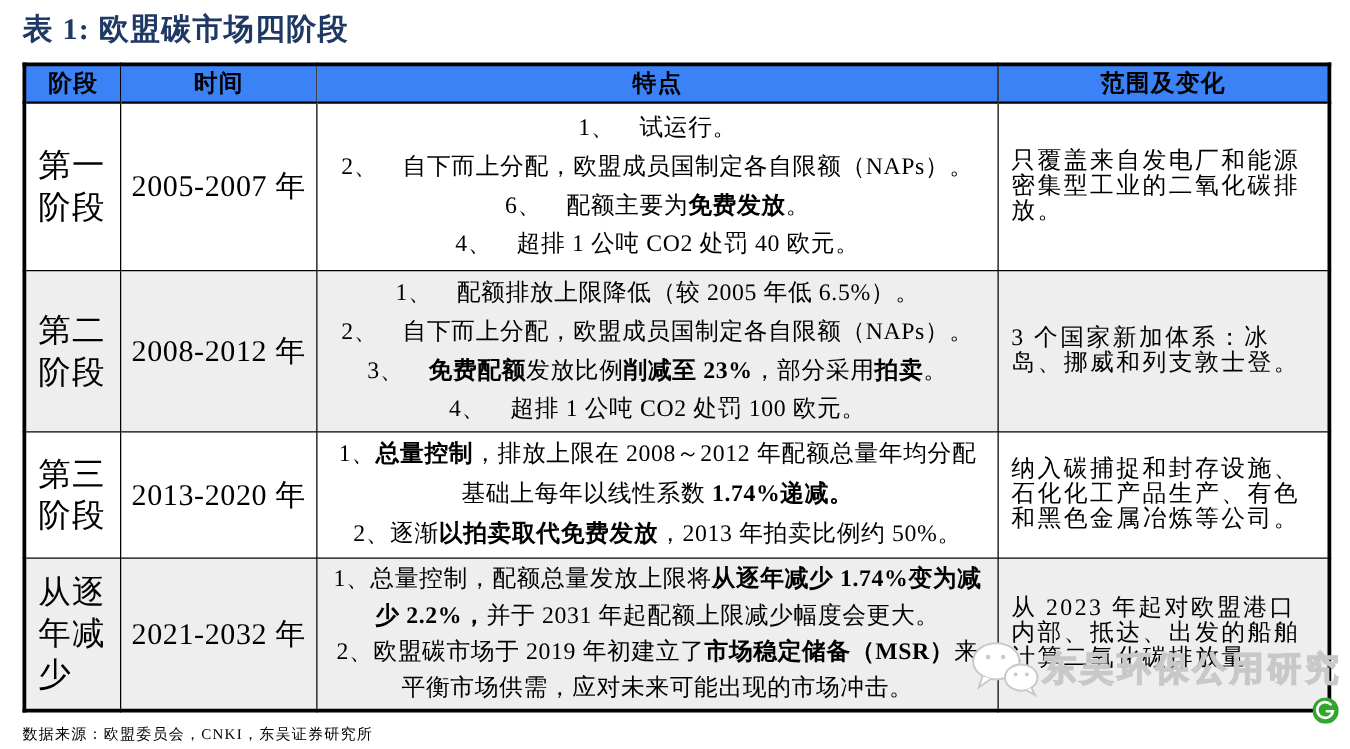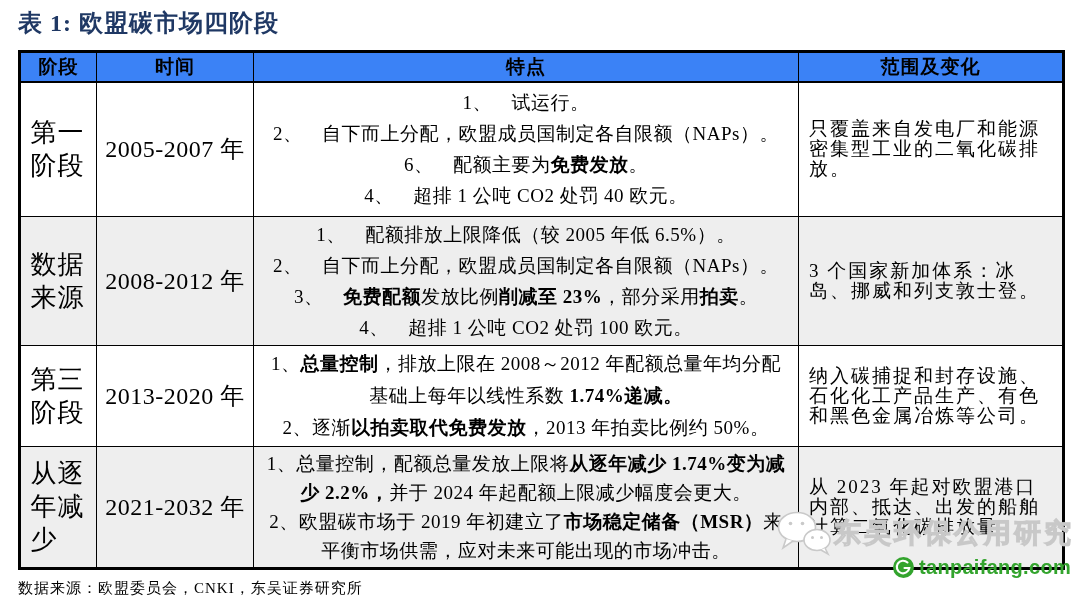--- a/index.html
+++ b/index.html
@@ -34,21 +34,21 @@
   td.phase-cell{text-align:center;font-size:26px;}
   .phase-text{width:2.15em;margin:0 auto;line-height:33px;letter-spacing:1px;text-align:left;}
   td.period-cell{text-align:center;font-size:24px;letter-spacing:0.5px;}
   td.features-cell{padding:2px 10px;font-size:19px;letter-spacing:0.5px;}
   .feature-item{line-height:31px;text-align:center;}
   tr.row-2 .feature-item{line-height:32px;}
   tr.row-3 .feature-item{line-height:29px;}
   td.scope-cell{padding:2px 10px;font-size:19px;line-height:20px;letter-spacing:2px;margin-top:24px;}
   .b{font-weight:bold;}
   .footer{
-    margin:9px 0 1px 18px;font-size:15px;letter-spacing:1px;
+    margin:9px 0 1px 18px;font-size:12px;letter-spacing:1px;
   }
   .watermark{position:absolute;right:6px;bottom:16px;z-index:5;text-align:center;}
   .wm-line1{display:flex;align-items:center;justify-content:flex-end;gap:2px;}
   .wm-text{
     font-size:27px;font-weight:bold;letter-spacing:3px;color:#ffffff;
     -webkit-text-stroke:1.1px var(--watermark-gray);
     text-shadow:0 0 1px #d4d4d4;
     white-space:nowrap;
   }
   .wm-line2{display:flex;align-items:center;justify-content:flex-end;gap:5px;margin:0 3px 4px 0;}
@@ -86,21 +86,21 @@
         <td class="features-cell">
           <div class="feature-item"><span>1、　试运行。</span></div>
           <div class="feature-item"><span>2、　自下而上分配，欧盟成员国制定各自限额（NAPs）。</span></div>
           <div class="feature-item"><span>6、　配额主要为</span><span class="b">免费发放</span><span>。</span></div>
           <div class="feature-item"><span>4、　超排 1 公吨 CO2 处罚 40 欧元。</span></div>
         </td>
         <td class="scope-cell">只覆盖来自发电厂和能源密集型工业的二氧化碳排放。</td>
       </tr>
       <tr class="row-1 shaded">
         <td class="phase-cell">
-          <div class="phase-text">数据来源</div>
+          <div class="phase-text">第二阶段</div>
         </td>
         <td class="period-cell">2008-2012 年</td>
         <td class="features-cell">
           <div class="feature-item"><span>1、　配额排放上限降低（较 2005 年低 6.5%）。</span></div>
           <div class="feature-item"><span>2、　自下而上分配，欧盟成员国制定各自限额（NAPs）。</span></div>
           <div class="feature-item"><span>3、　</span><span class="b">免费配额</span><span>发放比例</span><span class="b">削减至 23%</span><span>，部分采用</span><span class="b">拍卖</span><span>。</span></div>
           <div class="feature-item"><span>4、　超排 1 公吨 CO2 处罚 100 欧元。</span></div>
         </td>
         <td class="scope-cell">3 个国家新加体系：冰岛、挪威和列支敦士登。</td>
       </tr>
@@ -114,21 +114,21 @@
           <div class="feature-item"><span>2、逐渐</span><span class="b">以拍卖取代免费发放</span><span>，2013 年拍卖比例约 50%。</span></div>
         </td>
         <td class="scope-cell">纳入碳捕捉和封存设施、石化化工产品生产、有色和黑色金属冶炼等公司。</td>
       </tr>
       <tr class="row-3 shaded">
         <td class="phase-cell">
           <div class="phase-text">从逐年减少</div>
         </td>
         <td class="period-cell">2021-2032 年</td>
         <td class="features-cell">
-          <div class="feature-item"><span>1、总量控制，配额总量发放上限将</span><span class="b">从逐年减少 1.74%变为减少 2.2%，</span><span>并于 2024 年起配额上限减少幅度会更大。</span></div>
+          <div class="feature-item"><span>1、总量控制，配额总量发放上限将</span><span class="b">从逐年减少 1.74%变为减少 2.2%，</span><span>并于 2031 年起配额上限减少幅度会更大。</span></div>
           <div class="feature-item"><span>2、欧盟碳市场于 2019 年初建立了</span><span class="b">市场稳定储备（MSR）</span><span>来平衡市场供需，应对未来可能出现的市场冲击。</span></div>
         </td>
         <td class="scope-cell">从 2023 年起对欧盟港口内部、抵达、出发的船舶计算二氧化碳排放量</td>
       </tr>
     </tbody>
 </table>
 
 <div class="footer">数据来源：欧盟委员会，CNKI，东吴证券研究所</div>
 
 <div class="watermark">
@@ -151,15 +151,14 @@
     </span>
     <span class="wm-text">东吴环保公用研究</span>
   </div>
   <div class="wm-line2">
     <span style="display:inline-block;line-height:0;">
       <svg width="21" height="21" viewBox="0 0 21 21">
         <circle cx="10.5" cy="10.5" r="10.5" fill="#33a42d"></circle>
         <path d="M14.5 5.5 A6.3 6.3 0 1 0 16.3 11 L11.5 11" fill="none" stroke="#ffffff" stroke-width="2.1" stroke-linecap="round"></path>
       </svg>
     </span>
-    <span class="tpf-text">tanpaifang.com</span>
   </div>
 </div>
 
 </body></html>

